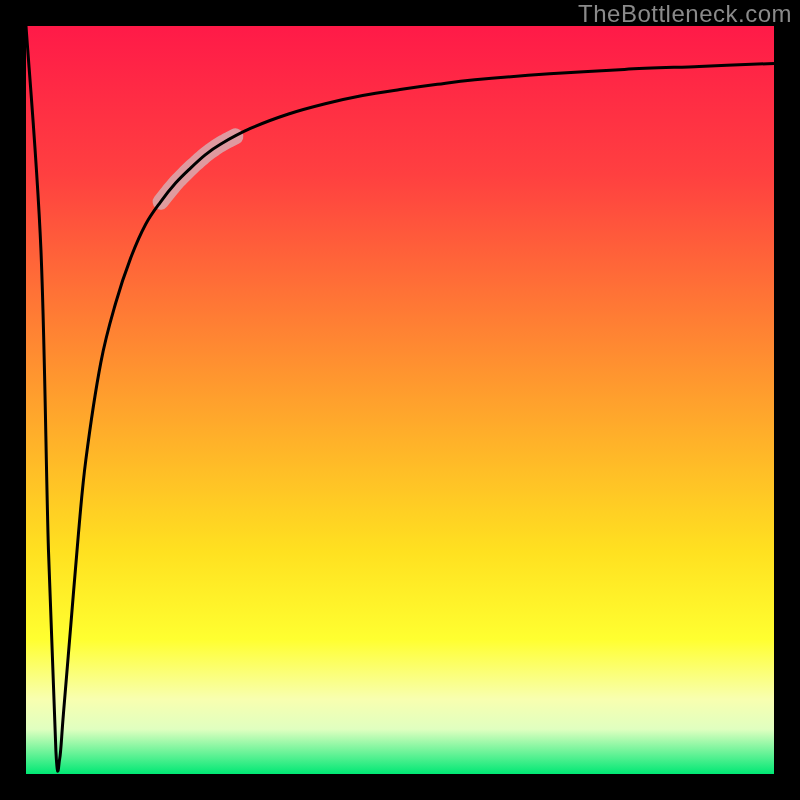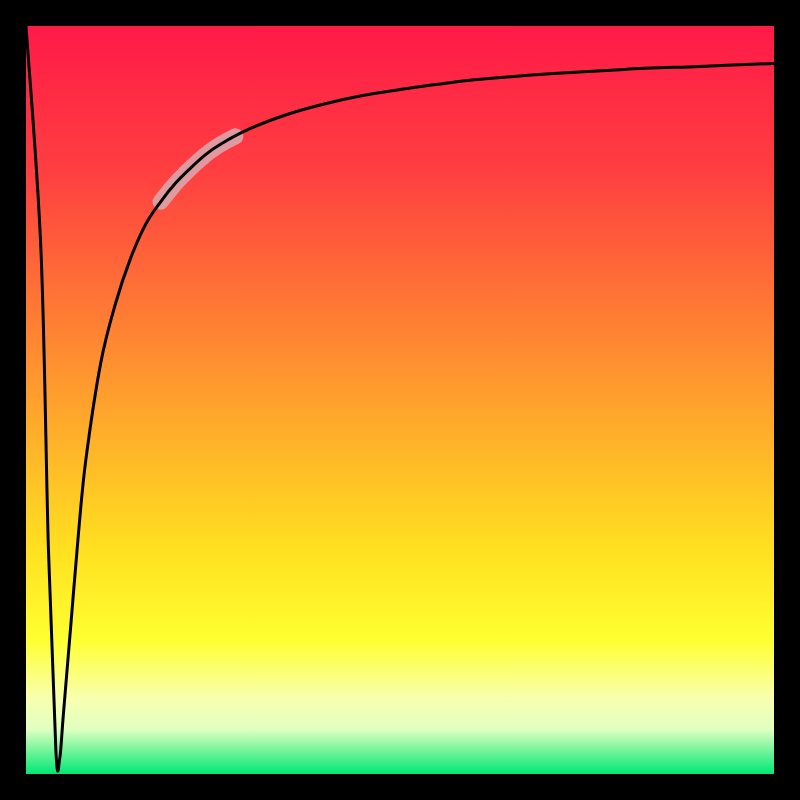--- a/index.html
+++ b/index.html
@@ -27,20 +27,21 @@
     user-select: none;
   }
   svg {
     display: block;
   }
 </style>
 </head>
 <body>
 <div class="frame">
 
+<div class="watermark">TheBottleneck.com</div>
 
 <svg id="chart-svg" width="800" height="800" viewBox="0 0 800 800">
   <defs>
     <linearGradient id="bg-grad" x1="0" y1="0" x2="0" y2="1">
           <stop offset="0%" stop-color="#ff1a48"></stop>
           <stop offset="20%" stop-color="#ff4040"></stop>
           <stop offset="45%" stop-color="#ff9030"></stop>
           <stop offset="70%" stop-color="#ffe020"></stop>
           <stop offset="82%" stop-color="#ffff30"></stop>
           <stop offset="90%" stop-color="#f8ffb0"></stop>

